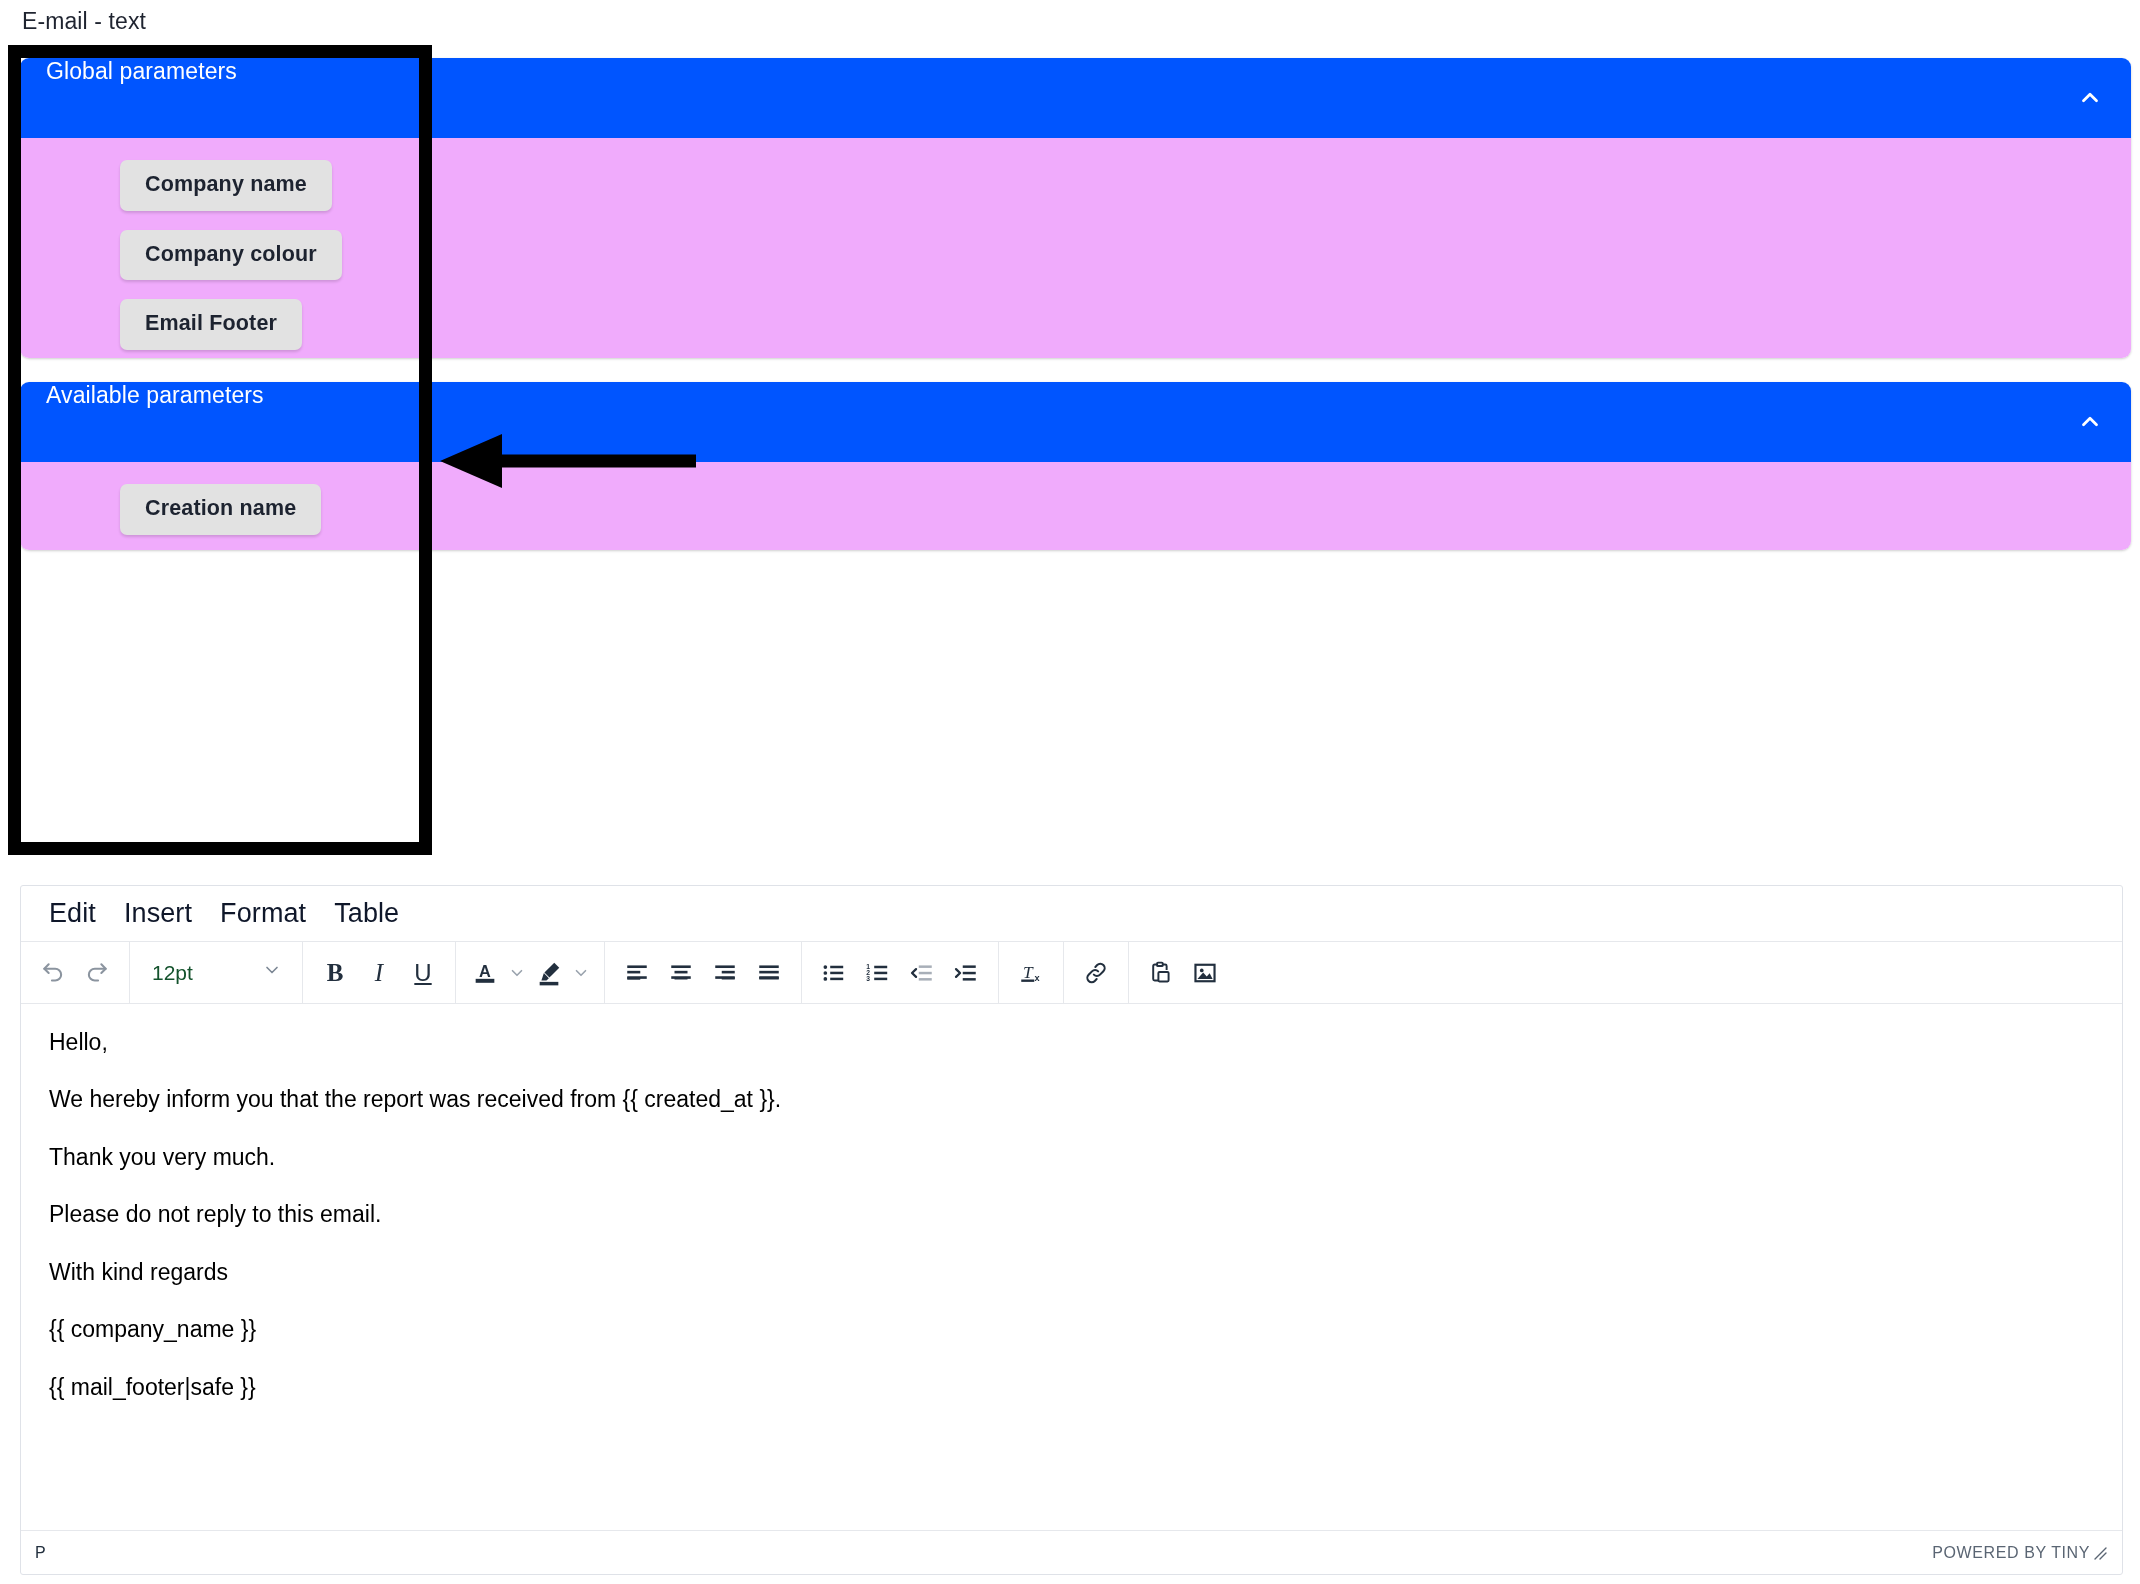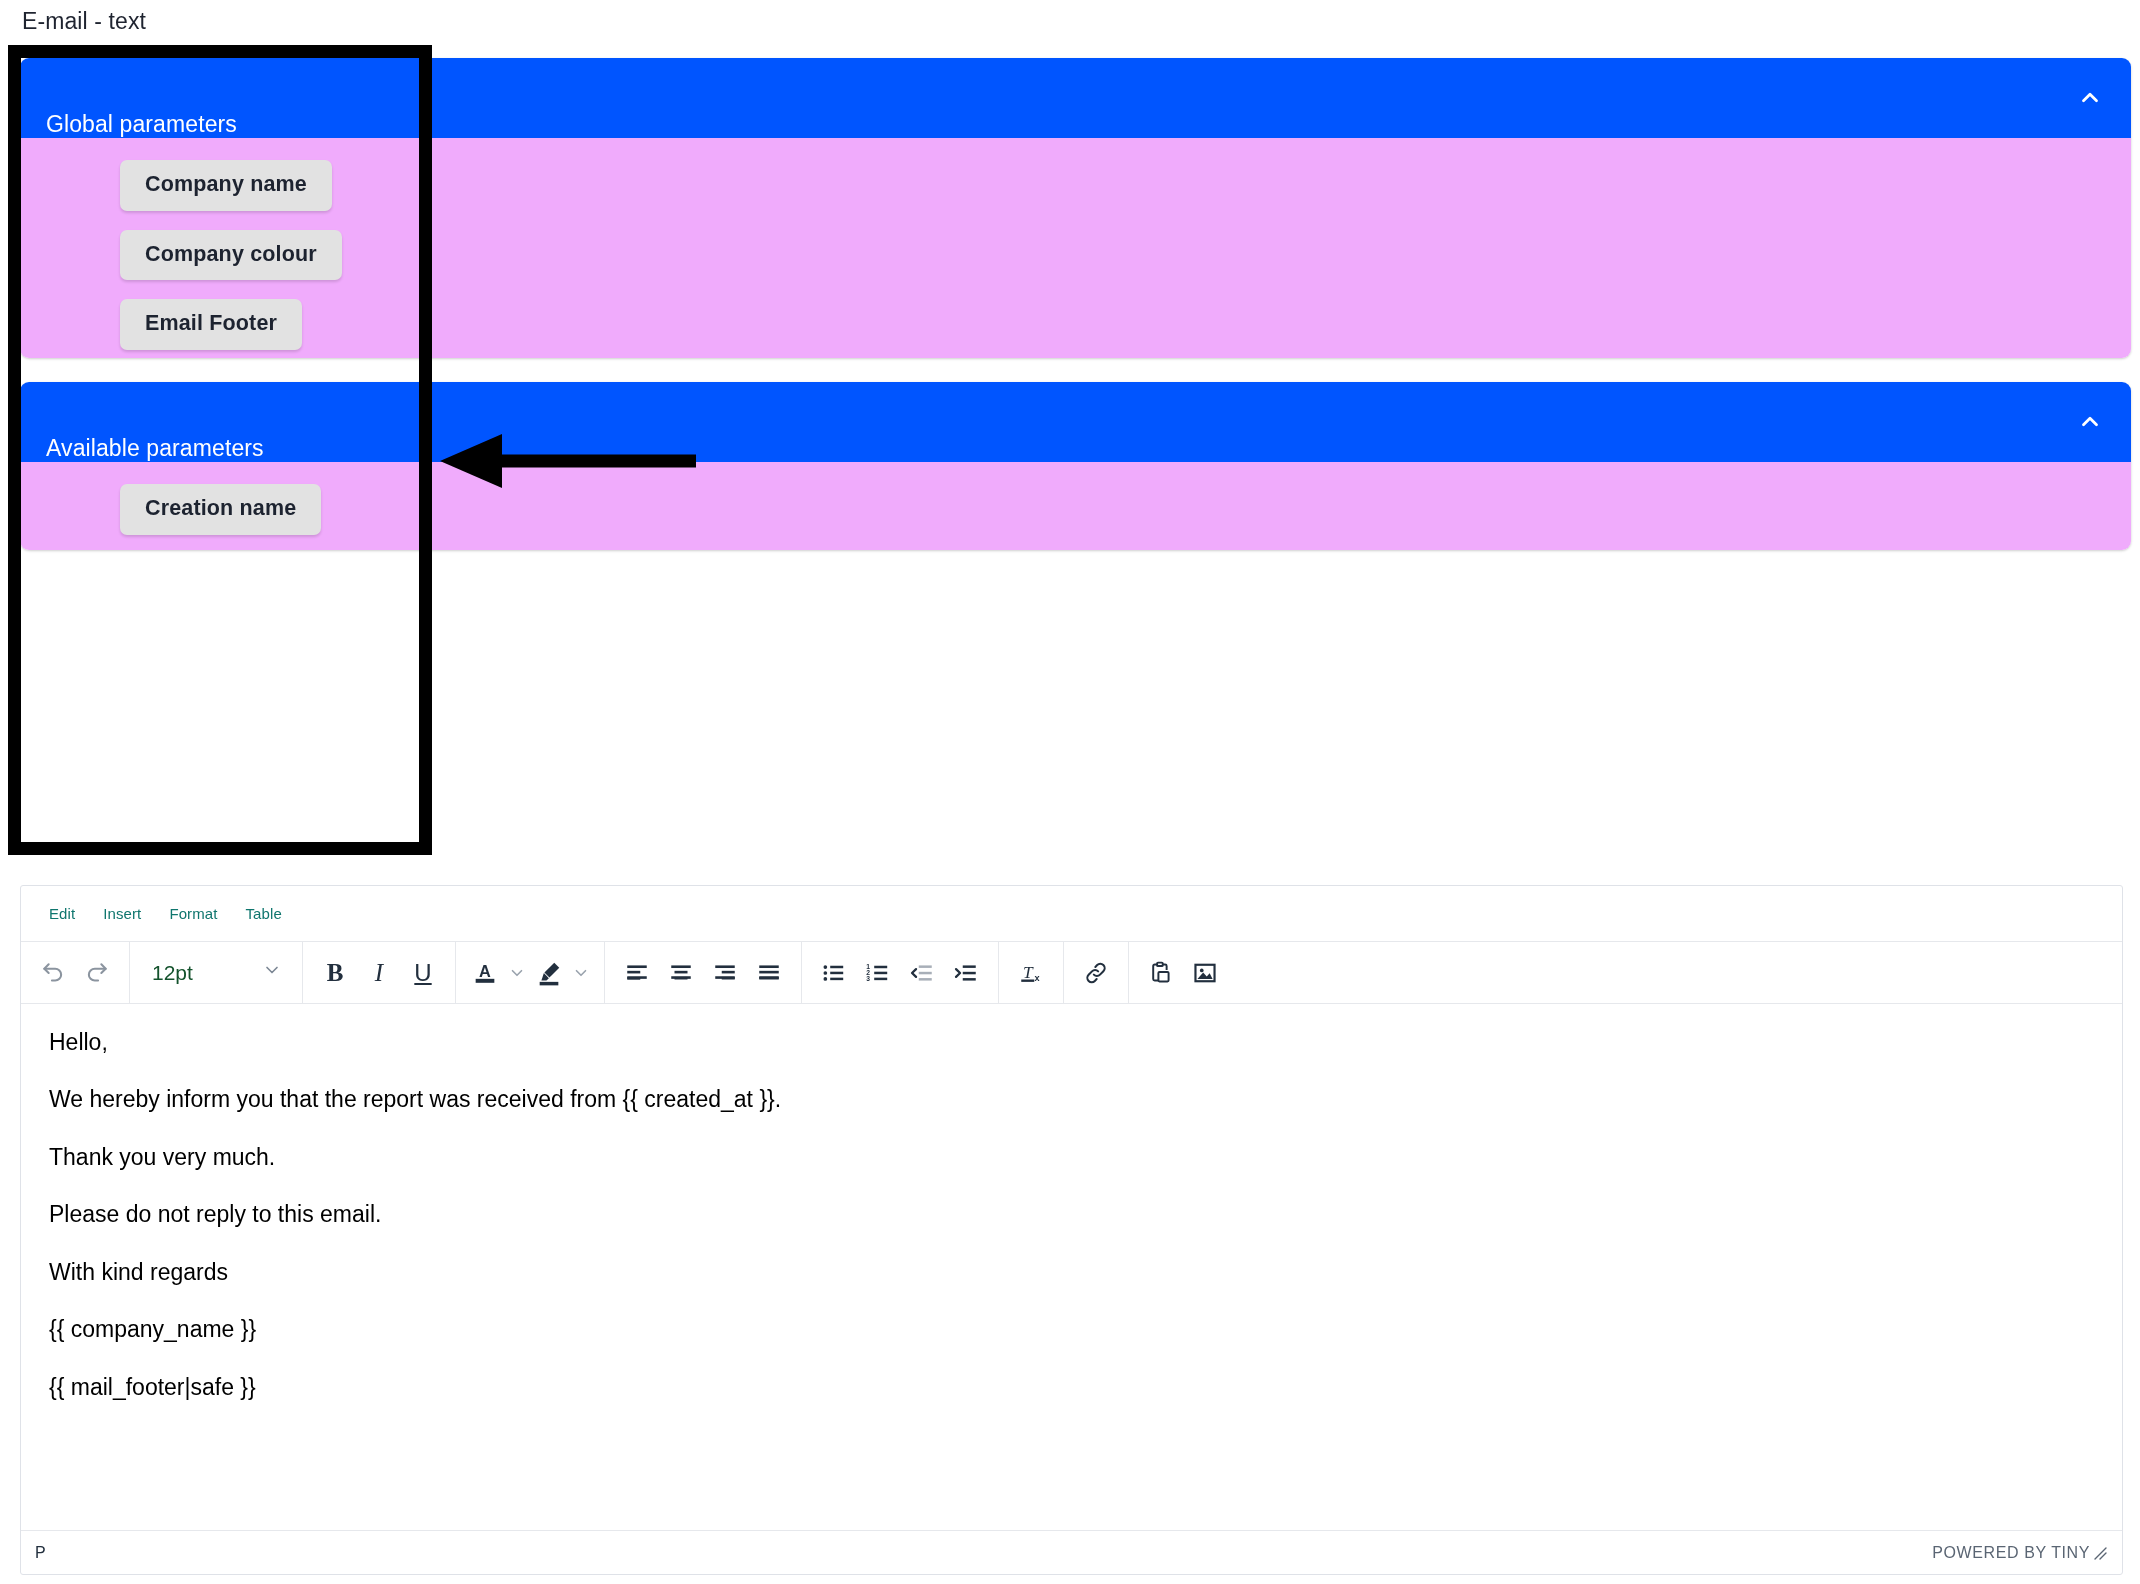--- a/index.html
+++ b/index.html
@@ -28,21 +28,21 @@
     background: #ffffff;
     border-radius: 9px;
     box-shadow: 0 1px 3px rgba(0,0,0,0.12), 0 1px 2px rgba(0,0,0,0.08);
     overflow: hidden;
   }
   .card-header {
     position: relative;
     height: 80px;
     background: #0055FF;
     display: flex;
-    align-items: flex-end;
+    align-items: flex-start;
     padding: 0 26px;
     cursor: pointer;
   }
   .card-header .title {
     color: #ffffff;
     font-size: 23px;
     font-weight: 400;
     letter-spacing: 0.1px;
   }
   .chev {
@@ -109,22 +109,22 @@
   }
   .menubar {
     display: flex;
     align-items: center;
     height: 56px;
     padding: 0 14px;
     border-bottom: 1px solid #e6e8ec;
     flex: 0 0 auto;
   }
   .menu-item {
-    font-size: 15px;
-    color: #0f766e;
+    font-size: 27px;
+    color: #0f172a;
     padding: 5px 14px;
     border-radius: 3px;
     cursor: pointer;
     letter-spacing: 0.1px;
   }
 
   .toolbar {
     display: flex;
     align-items: center;
     height: 62px;

